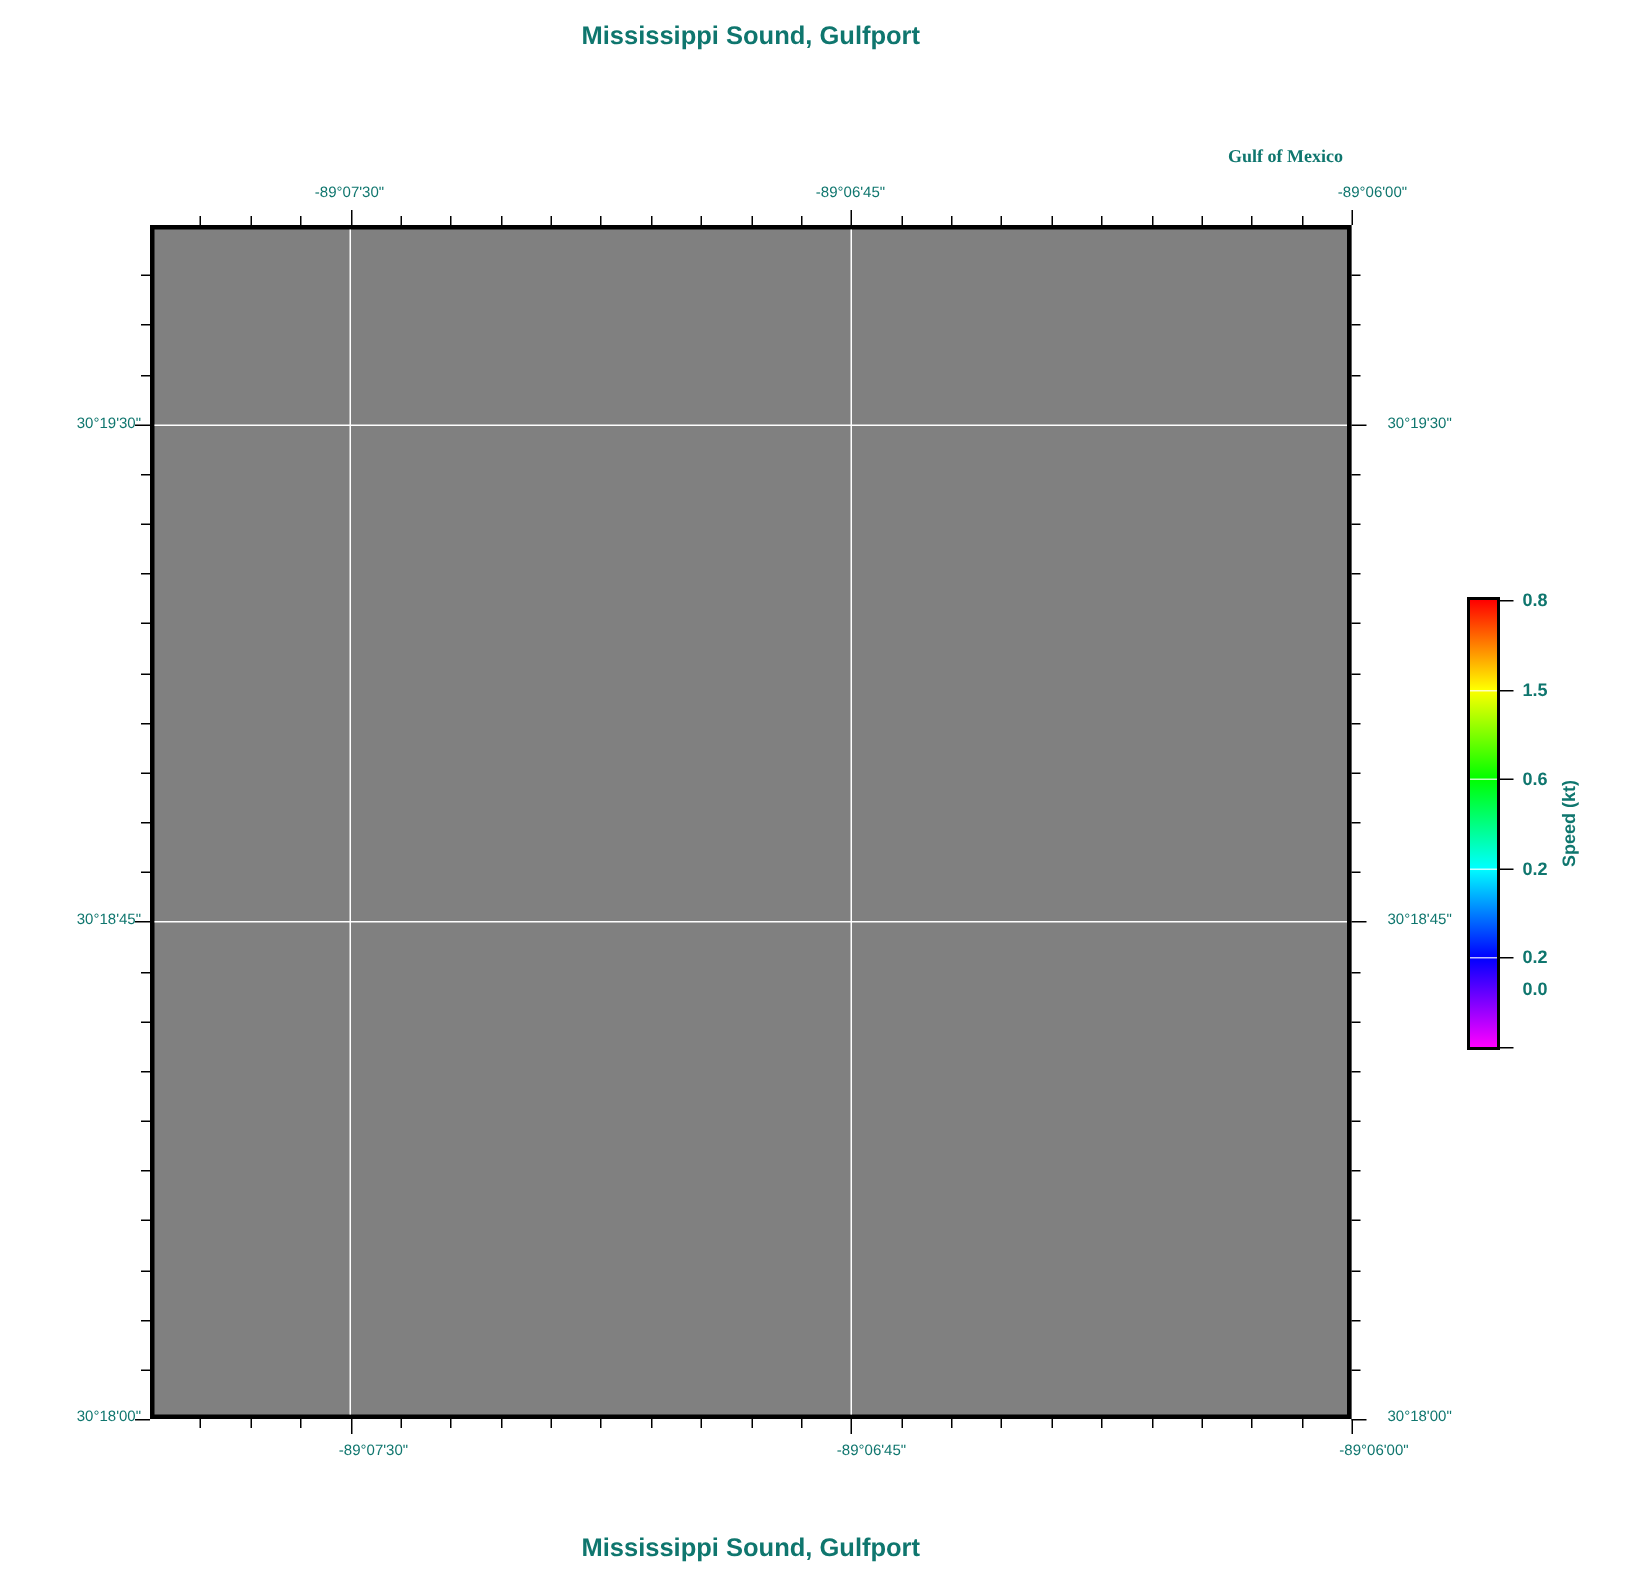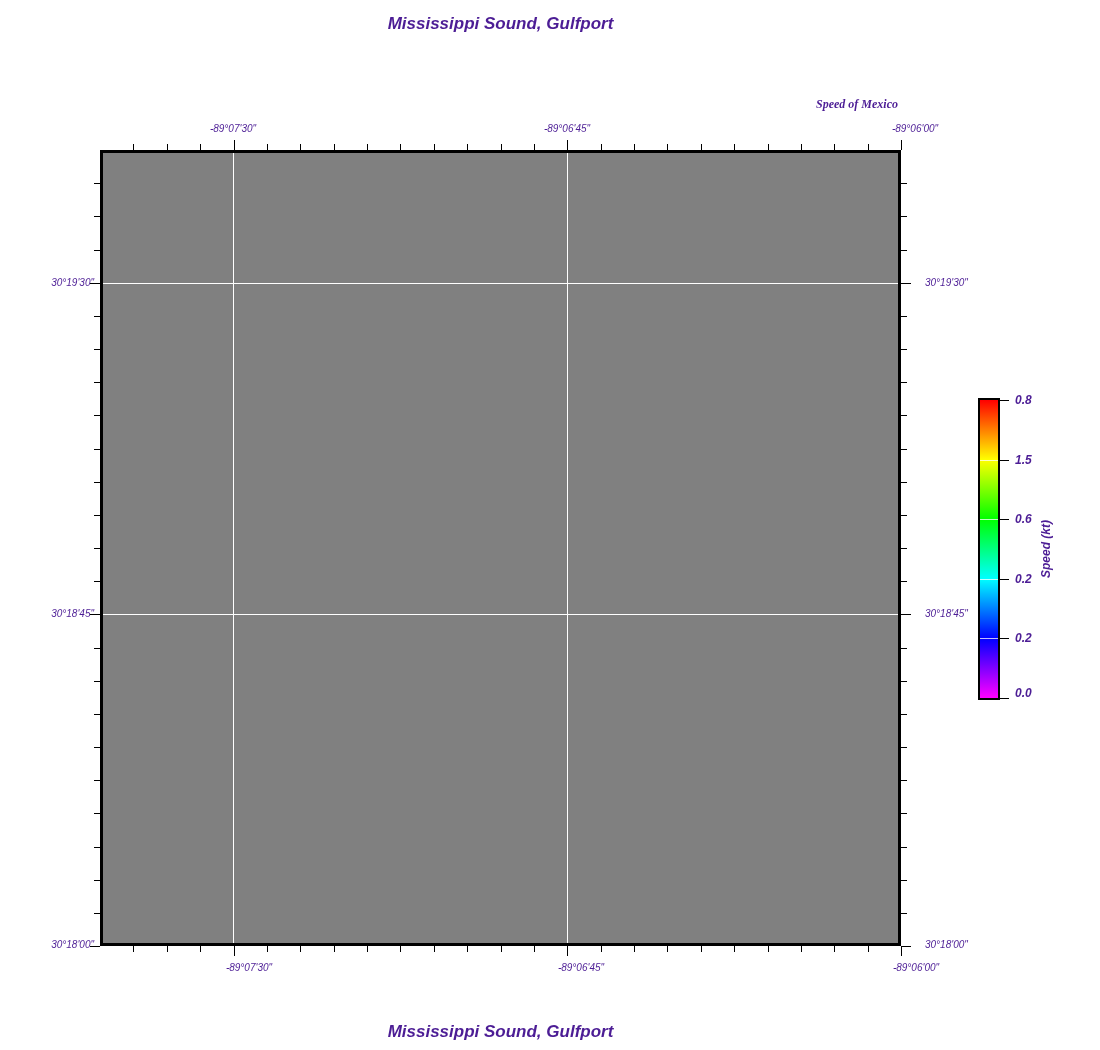--- a/index.html
+++ b/index.html
@@ -1,17 +1,17 @@
 <!DOCTYPE html>
 <html><head>
 <meta charset="utf-8">
 <style>
   html,body{margin:0;padding:0;background:#ffffff;}
   #fig{position:relative;width:1100px;height:1050px;background:#ffffff;overflow:hidden;
-       font-family:"Liberation Sans",sans-serif;color:#4c1d95;font-style:italic;}
+       font-family:"Liberation Sans",sans-serif;color:#0f766e;}
   .abs{position:absolute;}
   .title{font-family:"Liberation Sans",sans-serif;font-weight:bold;font-size:17px;
          left:0;width:1001px;text-align:center;white-space:nowrap;}
   .subtitle{font-family:"Liberation Serif",serif;font-weight:bold;font-size:15px;
             left:0;width:1001px;text-align:center;white-space:nowrap;}
   .region{font-family:"Liberation Serif",serif;font-weight:bold;font-size:12px;white-space:nowrap;}
   .axis-label{font-size:10px;line-height:12px;white-space:nowrap;letter-spacing:0px;}
   .centerx{transform:translateX(-50%);}
   .map-area{left:100px;top:150px;width:801px;height:796px;background:#808080;
             border:3px solid #000;box-sizing:border-box;}
@@ -32,21 +32,21 @@
             font-size:12px;font-weight:bold;transform:rotate(-90deg);white-space:nowrap;}
 </style>
 </head>
 <body>
 
 <div id="fig">
 
   <div class="abs title" style="top:14px;">Mississippi Sound, Gulfport</div>
 
 
-  <div class="abs region" style="left:812px;top:97px;width:90px;text-align:center;">Speed of Mexico</div>
+  <div class="abs region" style="left:812px;top:97px;width:90px;text-align:center;">Gulf of Mexico</div>
 
   <div class="abs map-area"></div>
 
   <div class="gridline" style="left:233px;top:153px;width:1px;height:790px;"></div>
   <div class="gridline" style="left:567px;top:153px;width:1px;height:790px;"></div>
   <div class="gridline" style="left:103px;top:283px;width:795px;height:1px;"></div>
   <div class="gridline" style="left:103px;top:614px;width:795px;height:1px;"></div>
 
   <div class="abs axis-label centerx" style="left:233px;top:123px;">-89°07'30"</div>
   <div class="abs axis-label centerx" style="left:567px;top:123px;">-89°06'45"</div>
@@ -174,14 +174,14 @@
     <div class="cb-tick-label" style="top: 393px;">0.8</div>
     <div class="cb-tick" style="top: 459.6px;"></div>
     <div class="cb-tick-label" style="top: 452.6px;">1.5</div>
     <div class="cb-tick" style="top: 519.2px;"></div>
     <div class="cb-tick-label" style="top: 512.2px;">0.6</div>
     <div class="cb-tick" style="top: 578.8px;"></div>
     <div class="cb-tick-label" style="top: 571.8px;">0.2</div>
     <div class="cb-tick" style="top: 638.4px;"></div>
     <div class="cb-tick-label" style="top: 631.4px;">0.2</div>
     <div class="cb-tick" style="top: 698px;"></div>
-    <div class="cb-tick-label" style="top: 686px;">0.0</div>
+    <div class="cb-tick-label" style="top: 652px;">0.0</div>
   </div>
 
 </body></html>

